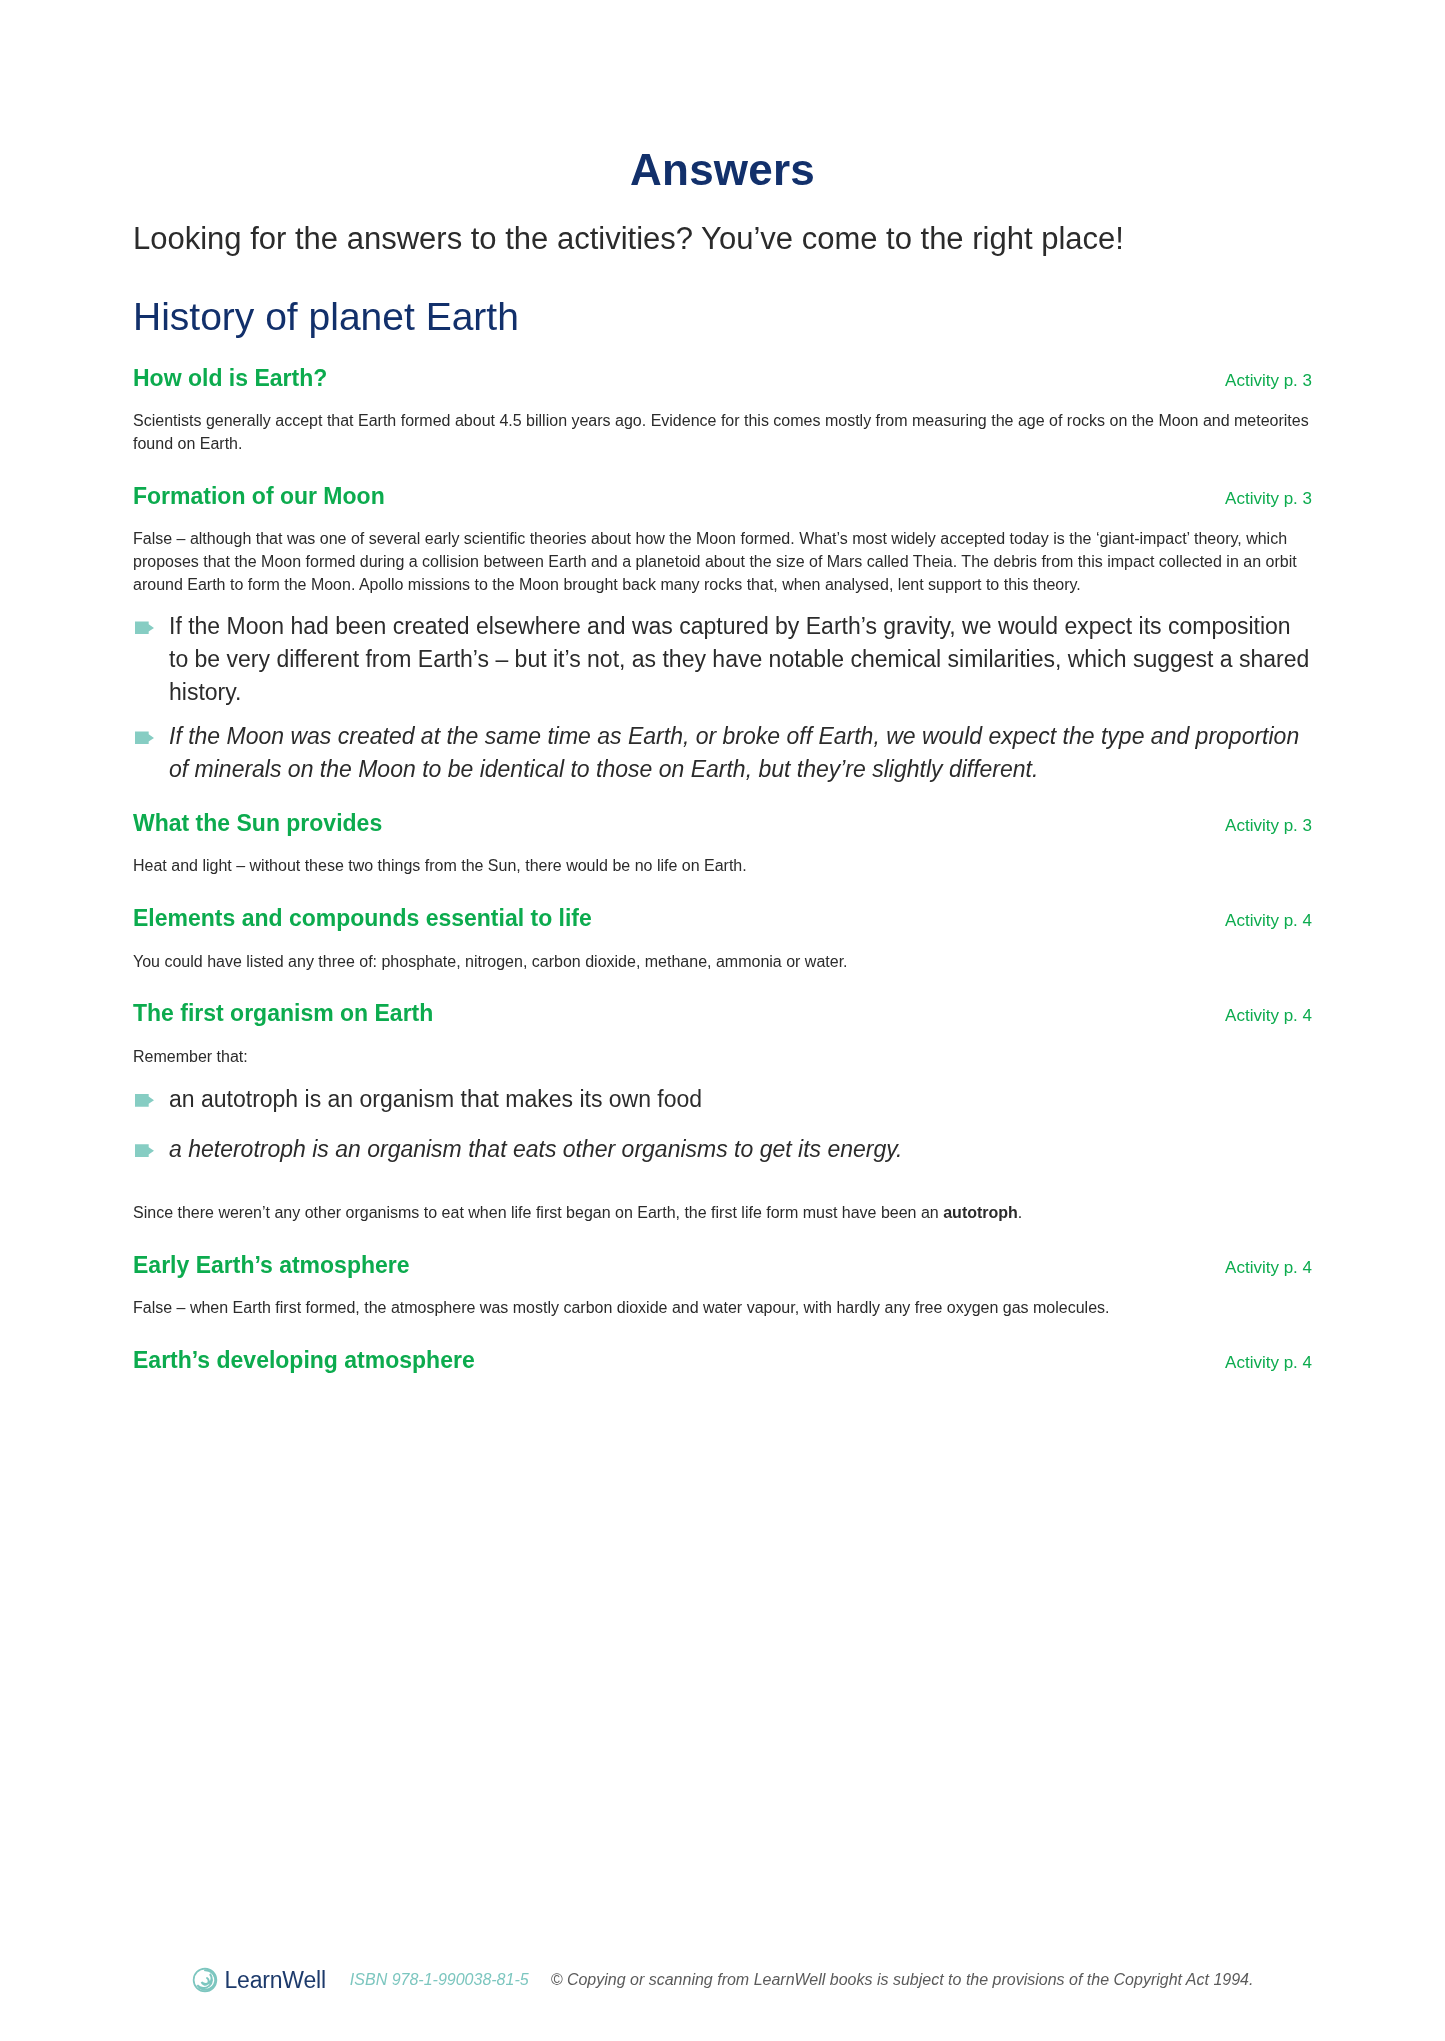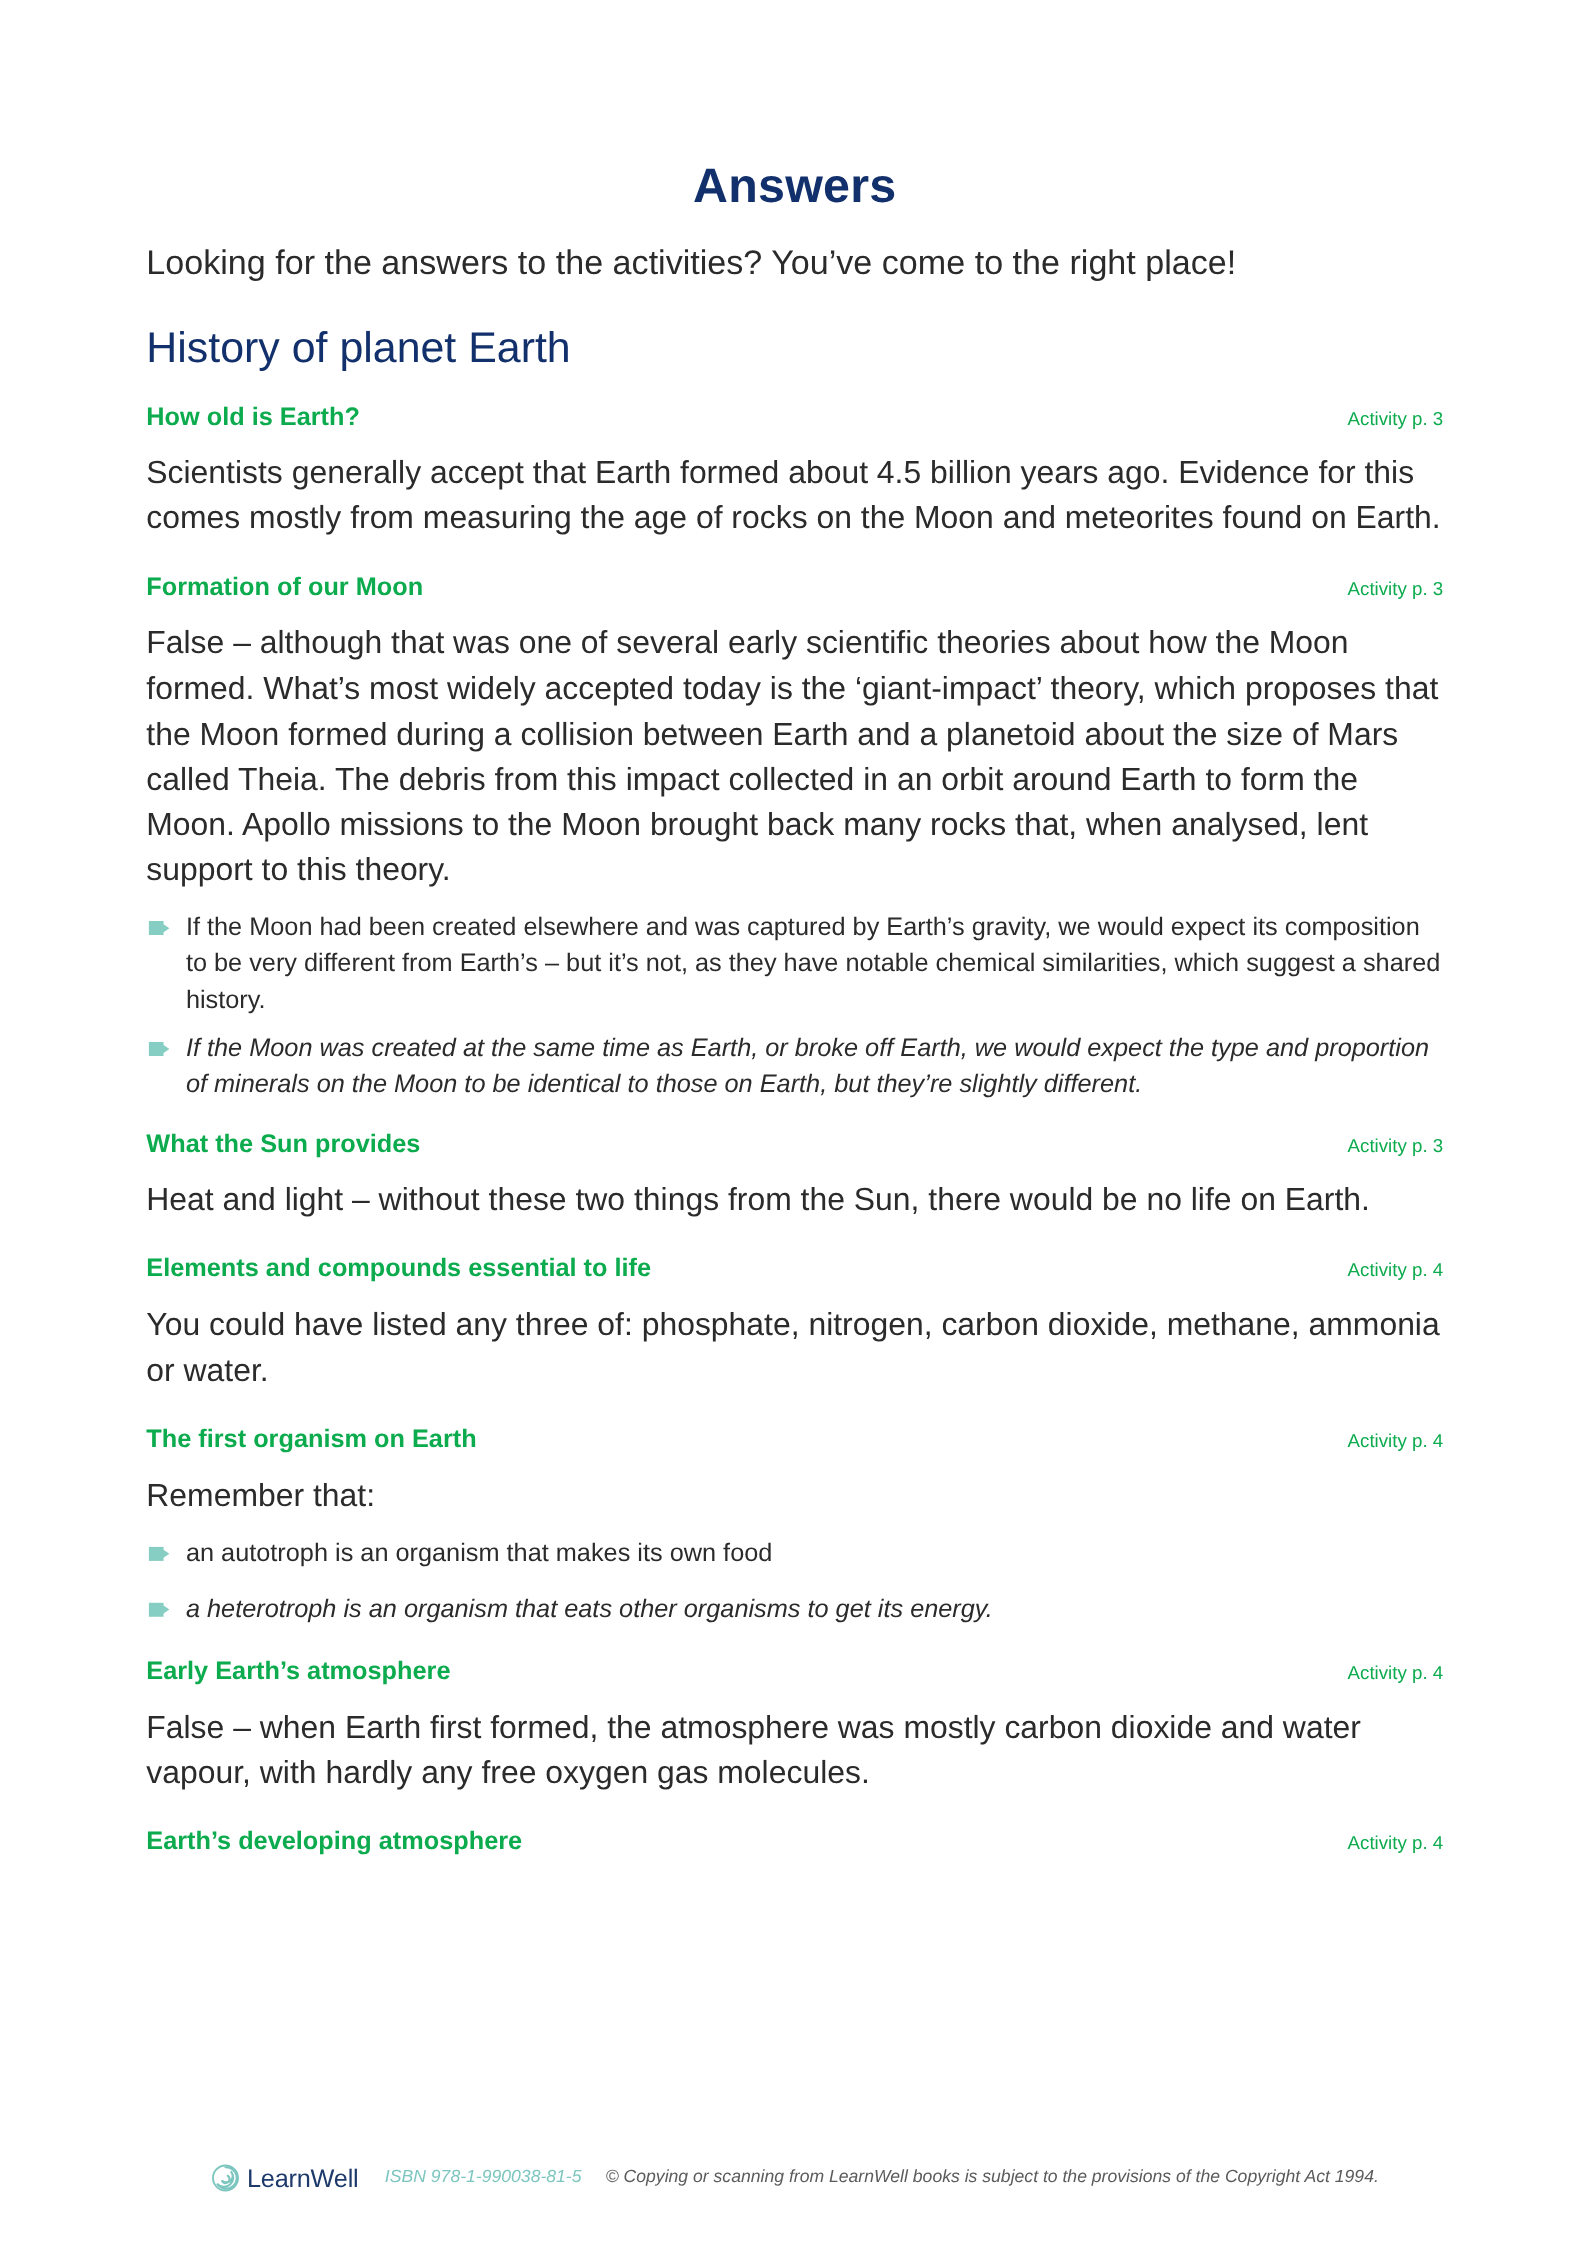--- a/index.html
+++ b/index.html
@@ -81,21 +81,21 @@
     color: #0cab4e;
     white-space: nowrap;
     line-height: 1.2;
     flex: 0 0 auto;
   }
 
   
   .body-text {
     margin: 0;
     padding-top: 18px;
-    font-size: 29px;
+    font-size: 16px;
     line-height: 1.42;
     color: #2b2b2b;
     text-align: left;
   }
   .body-text b { font-weight: bold; }
 
   
   .bullets {
     margin: 0;
     padding: 14px 0 0 0;
@@ -218,20 +218,21 @@
   <ul class="bullets">
     <li class="bullet-item compact">
       <span class="bullet-marker"></span>
       <span>an autotroph is an organism that makes its own food</span>
     </li>
     <li class="bullet-item compact">
       <span class="bullet-marker"></span>
       <span>a heterotroph is an organism that eats other organisms to get its energy.</span>
     </li>
   </ul>
+  <p class="body-text"><span>Since there weren’t any other organisms to eat when life first began on Earth, the first life form must have been an </span><b>autotroph</b><span>.</span></p>
 
   <div class="section-head">
     <span class="section-title">Early Earth’s atmosphere</span>
     <span class="activity-ref">Activity p. 4</span>
   </div>
   <p class="body-text">False – when Earth first formed, the atmosphere was mostly carbon dioxide and water vapour, with hardly any free oxygen gas molecules.</p>
 
   <div class="section-head">
     <span class="section-title">Earth’s developing atmosphere</span>
     <span class="activity-ref">Activity p. 4</span>

